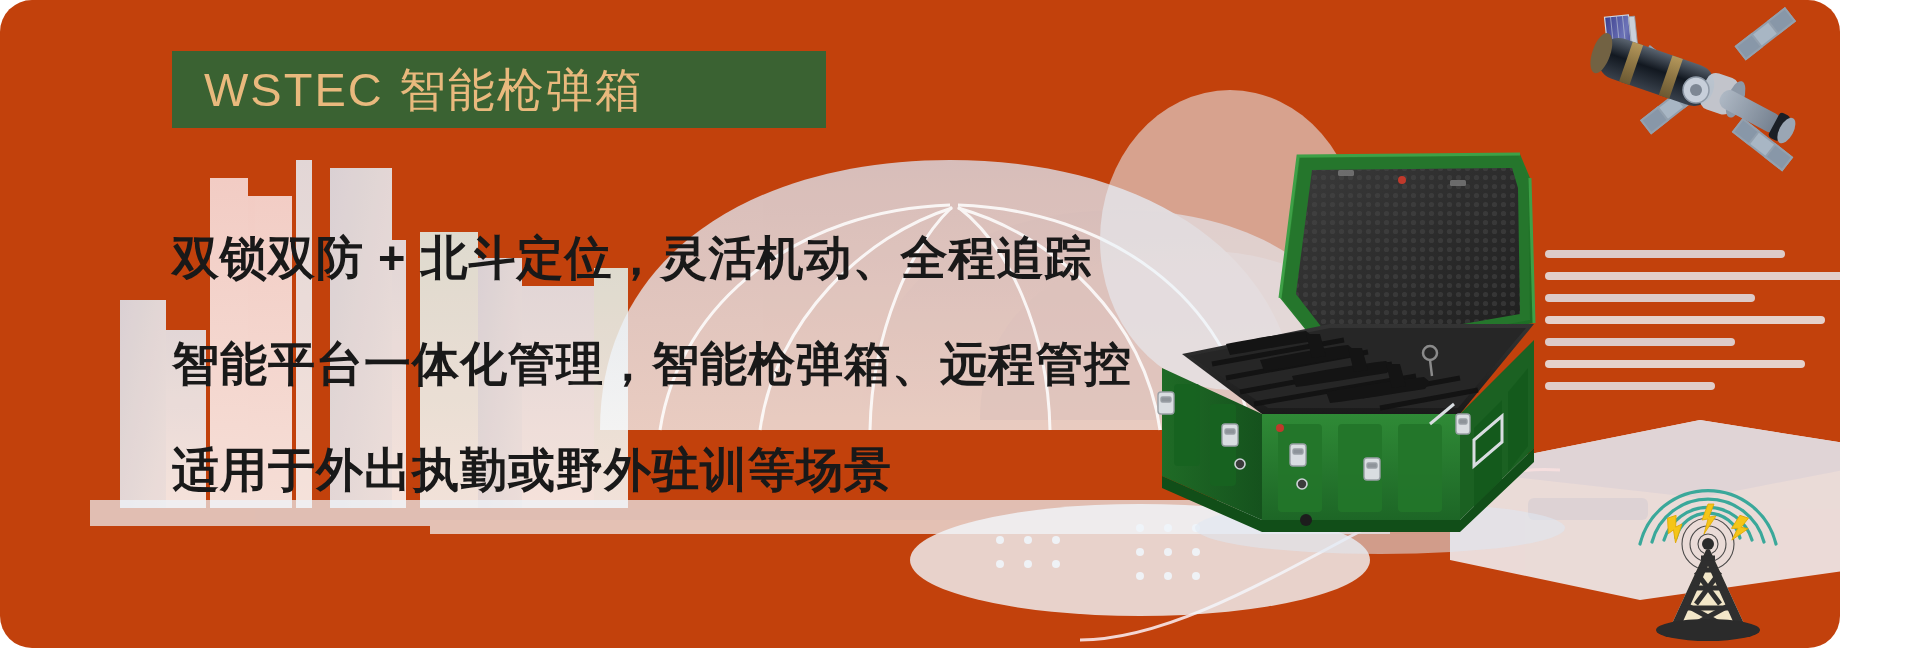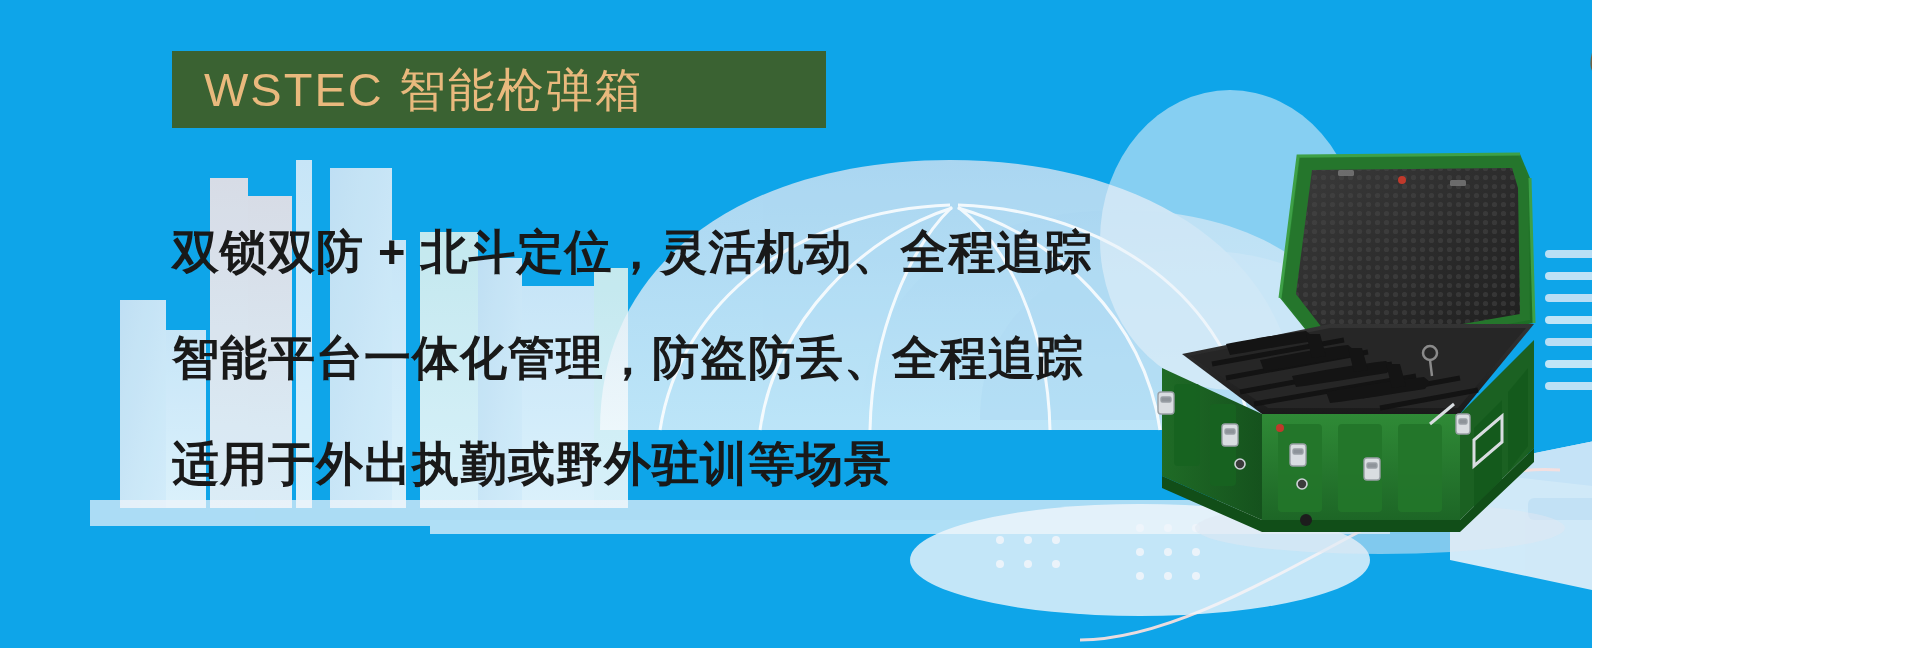--- a/index.html
+++ b/index.html
@@ -2,23 +2,24 @@
 <html><head>
 <meta charset="utf-8">
 <style>
   html,body{margin:0;padding:0;}
   body{
     width:1920px;height:648px;overflow:hidden;
     background:#ffffff;
     font-family:"Liberation Sans","DejaVu Sans",sans-serif;
   }
   #banner-root{
-    position:relative;width:1592px;height:648px;
-    background:#0ea5e9;
+    position:relative;width:1840px;height:648px;
+    background:#c2410c;
     overflow:hidden;
+    border-radius:32px;
   }
 
   
   .bg-layer{position:absolute;inset:0;pointer-events:none;}
   .bg-svg{position:absolute;left:0;top:0;width:1920px;height:648px;}
 
   
   #title-plate{
     position:absolute;left:172px;top:51px;width:654px;height:77px;
     background:#3a6232;
@@ -30,21 +31,21 @@
     font-size:47px;
     letter-spacing:2px;
     padding-left:32px;
     white-space:nowrap;
     font-weight:400;
     line-height:1;
   }
 
   
   #feature-list{
-    position:absolute;left:172px;top:228px;z-index:30;
+    position:absolute;left:172px;top:234px;z-index:30;
   }
   .feature-line{
     color:#191919;
     font-size:47px;
     font-weight:700;
     letter-spacing:1px;
     line-height:1;
     margin-bottom:59px;
     white-space:nowrap;
   }
@@ -179,21 +180,21 @@
       <ellipse cx="1230" cy="240" rx="130" ry="150" fill="#eaf2fa" opacity="0.55"></ellipse>
     </svg>
   </div>
 
   <div id="title-plate">
     <div id="title-text">WSTEC 智能枪弹箱</div>
   </div>
 
   <div id="feature-list">
     <div class="feature-line">双锁双防 + 北斗定位，灵活机动、全程追踪</div>
-    <div class="feature-line">智能平台一体化管理，防盗防丢、全程追踪</div>
+    <div class="feature-line">智能平台一体化管理，智能枪弹箱、远程管控</div>
     <div class="feature-line">适用于外出执勤或野外驻训等场景</div>
   </div>
 
   <div id="product-figure">
     <svg id="product-svg" viewBox="0 0 490 430">
       <defs>
         <linearGradient id="caseFront" x1="0" y1="0" x2="0" y2="1">
           <stop offset="0%" stop-color="#2f8a36"></stop>
           <stop offset="100%" stop-color="#1d6626"></stop>
         </linearGradient>

